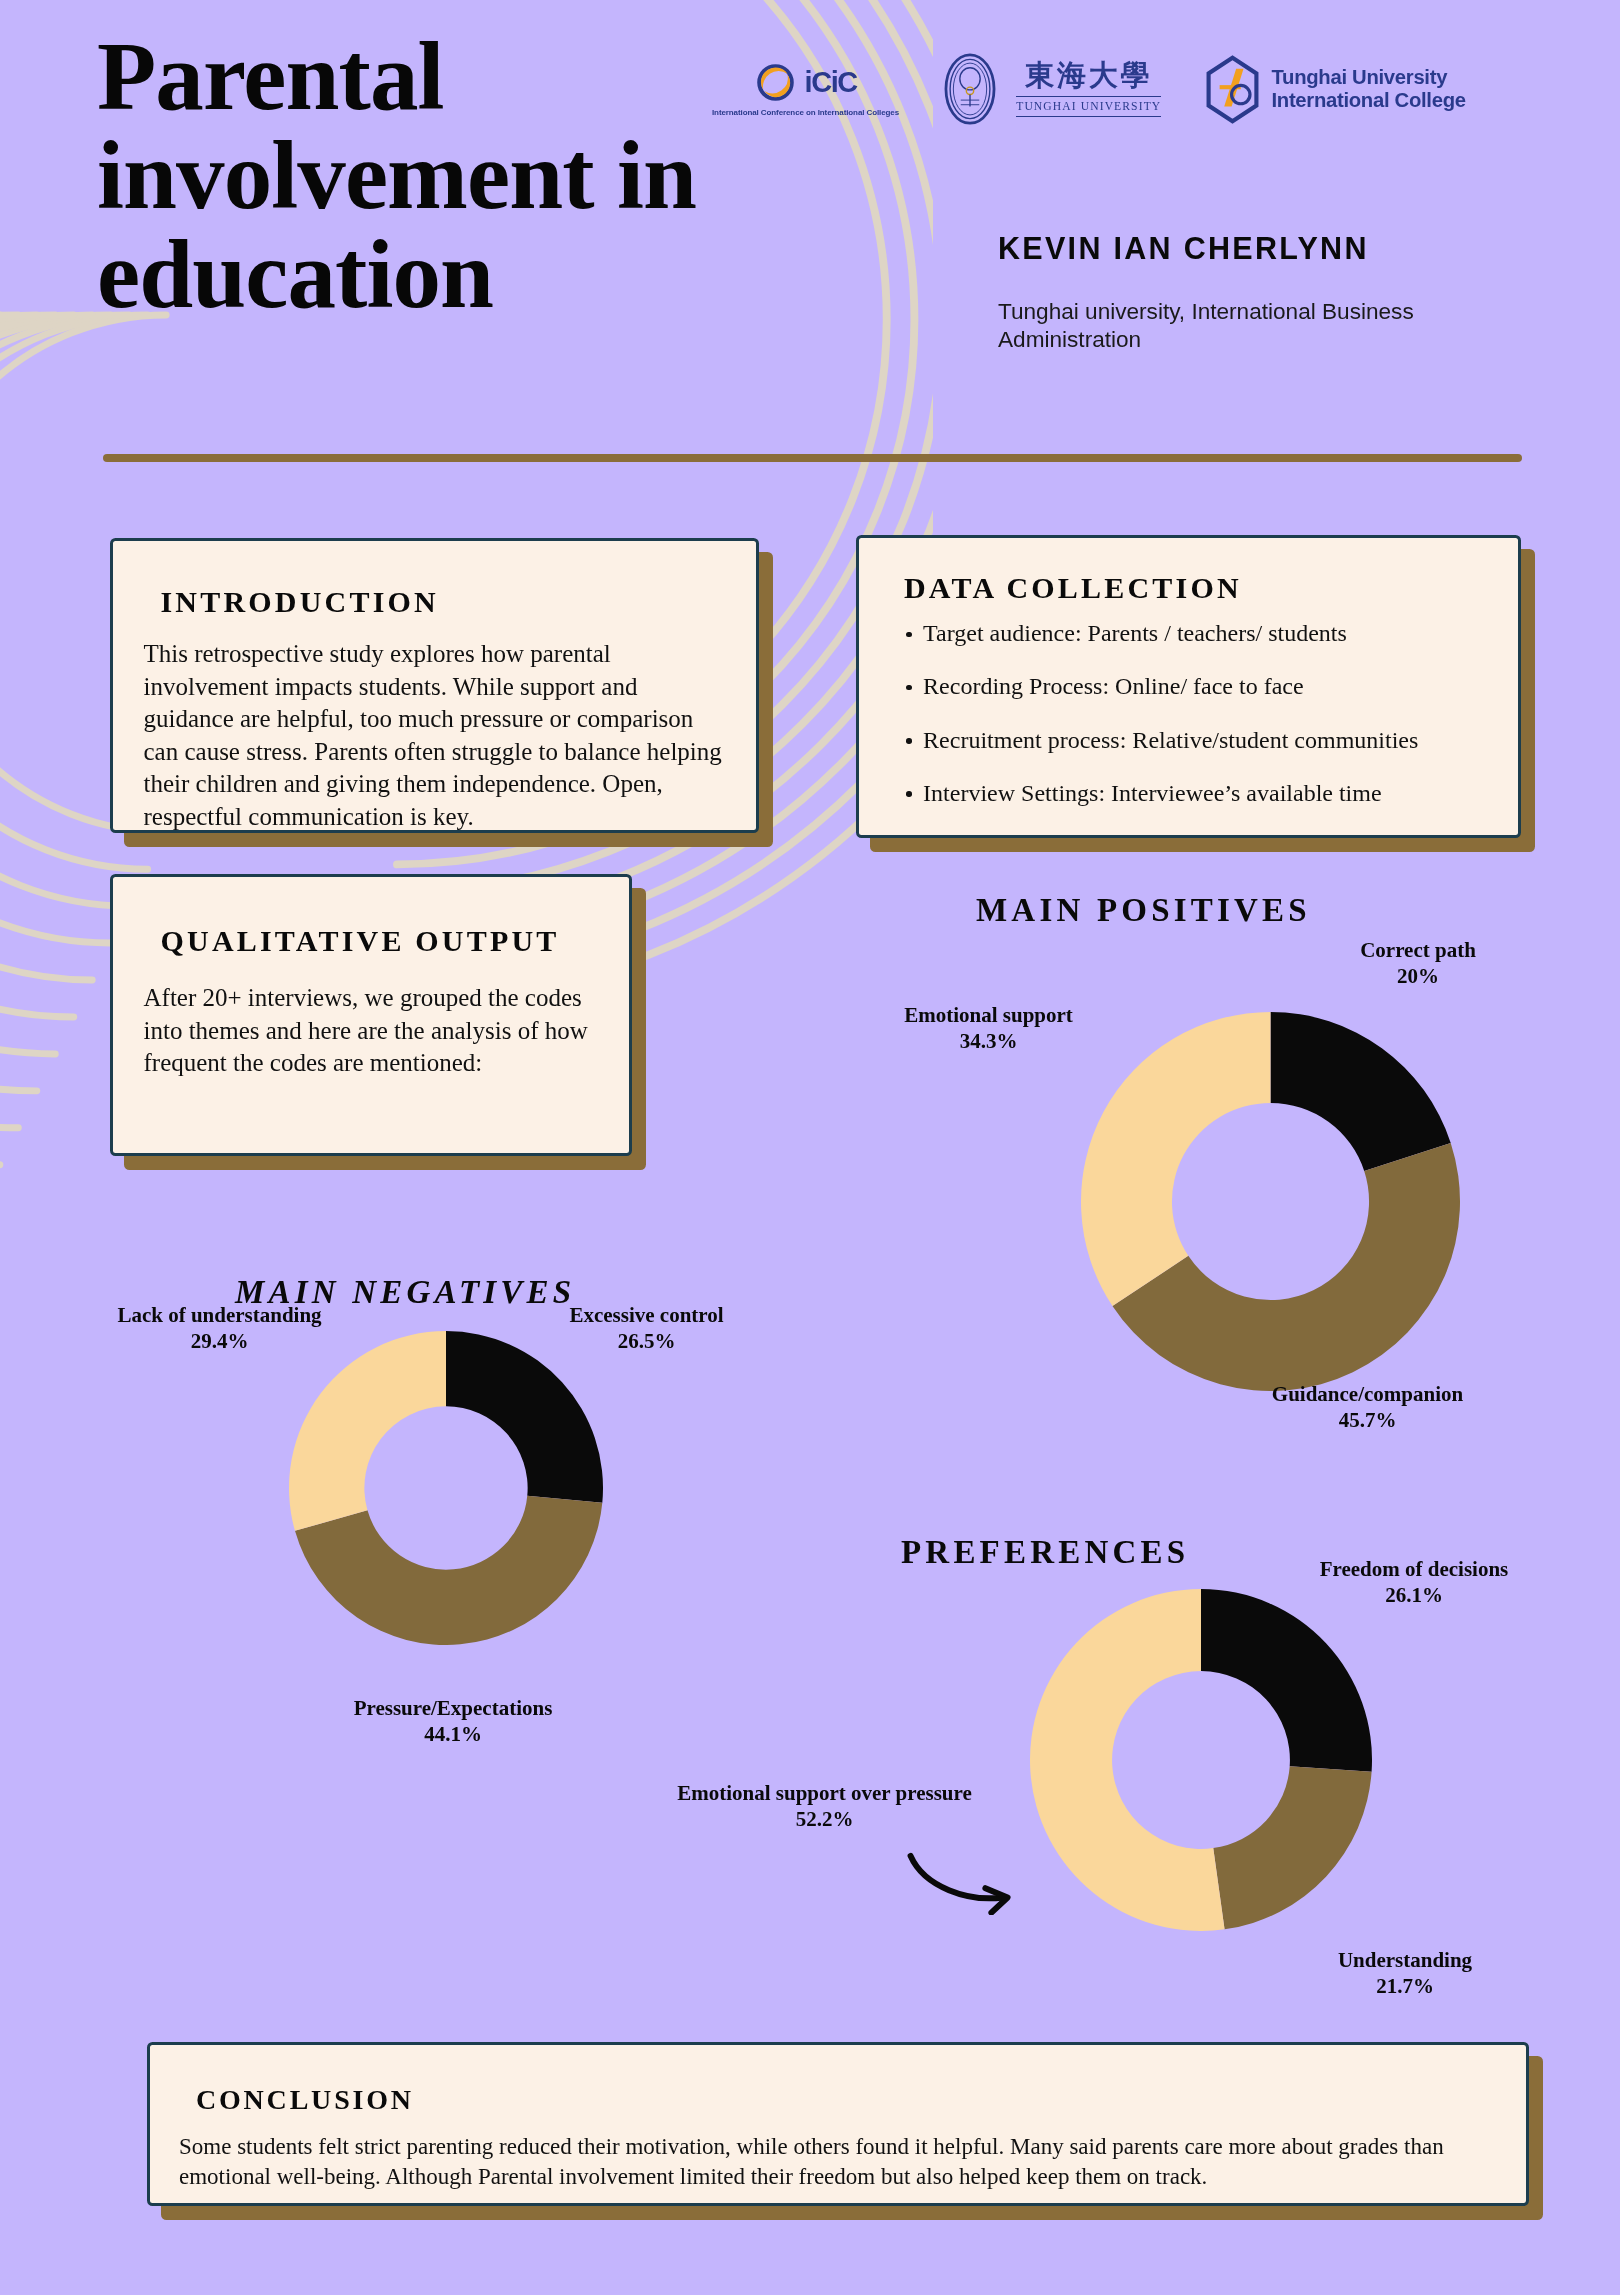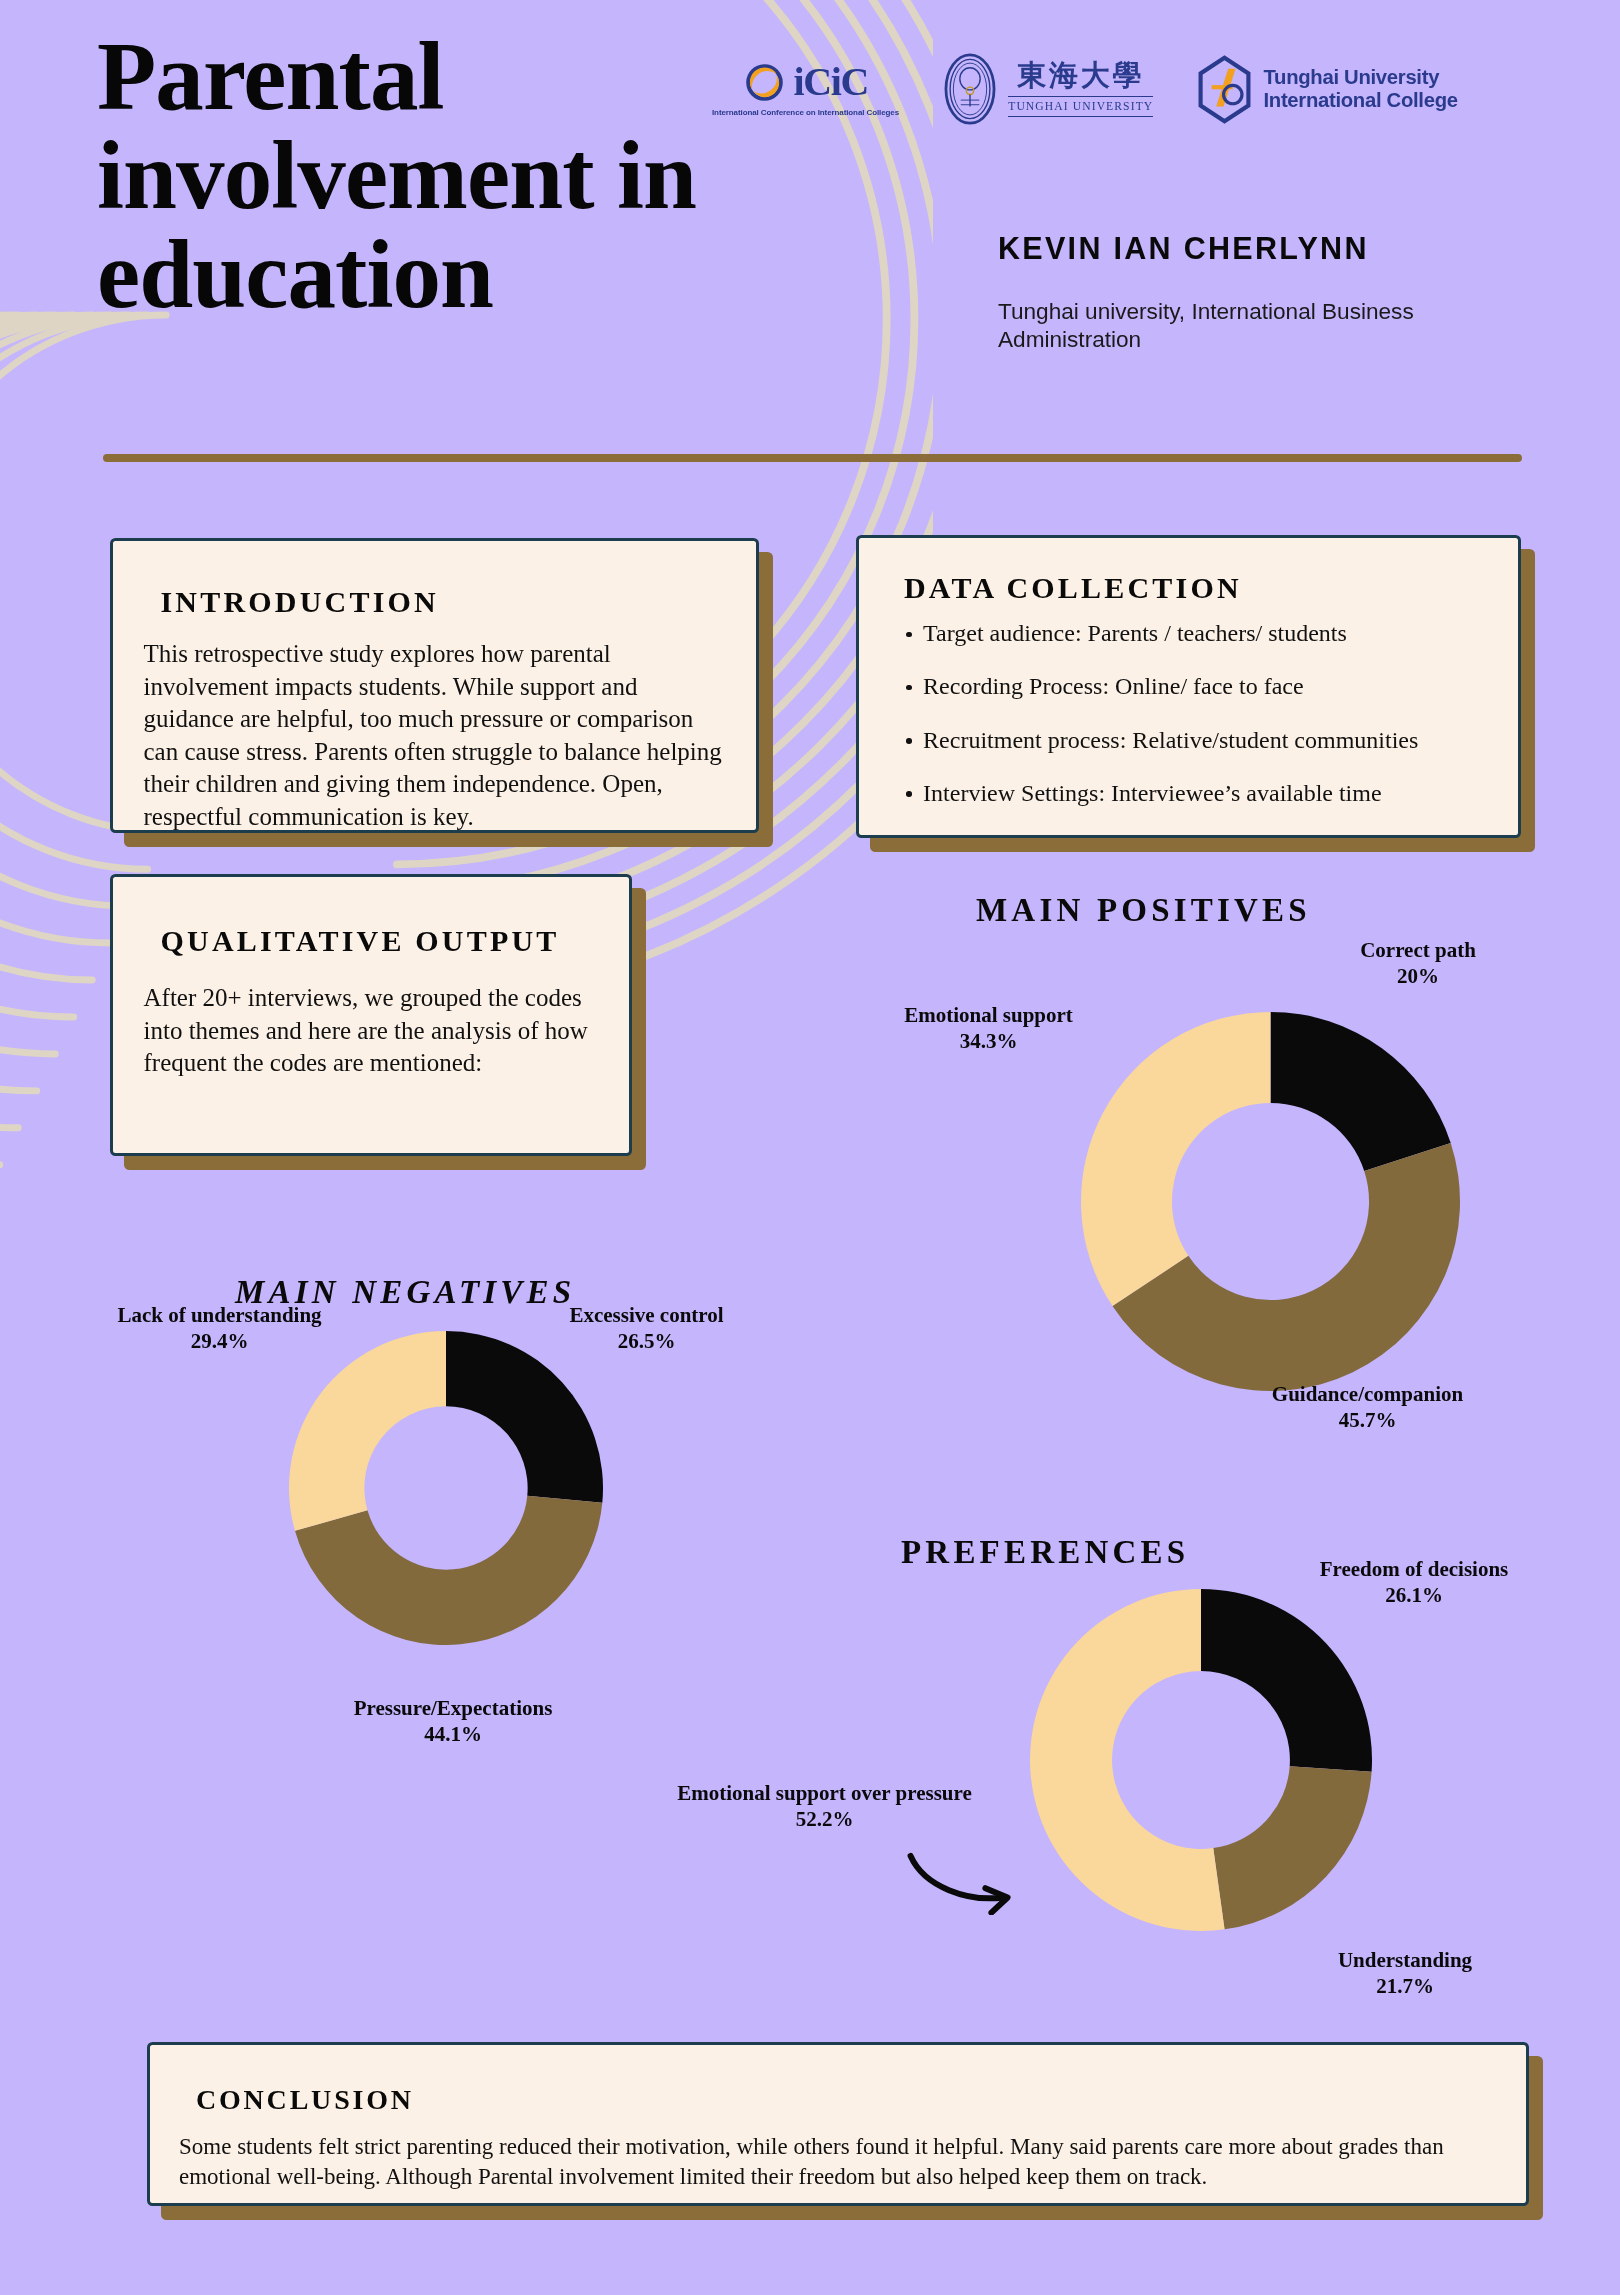--- a/index.html
+++ b/index.html
@@ -57,23 +57,23 @@
     display: flex;
     align-items: center;
     justify-content: flex-start;
     gap: 43px;
   }
   .logo { display: flex; align-items: center; }
 
   .logo-icic { display: flex; flex-direction: column; align-items: center; }
   .logo-icic-row { display: flex; align-items: center; gap: 7.4px; }
   .icic-word {
-    font-family: Liberation Serif, serif;
-    font-weight: 700;
-    font-size: 40px;
+    font-family: Liberation Sans, sans-serif;
+    font-weight: 700;
+    font-size: 29px;
     letter-spacing: -1.4px;
     color: #2A3A8C;
     line-height: 1;
   }
   .icic-sub {
     font-family: "Liberation Sans", sans-serif;
     font-size: 8px;
     font-weight: 700;
     color: #2A3A8C;
     margin-top: 4.6px;
@@ -280,21 +280,21 @@
       <svg width="56" height="74" viewBox="0 0 120 160">
         <ellipse cx="60" cy="80" rx="52" ry="74" stroke="#2A3A8C" stroke-width="6" fill="none"></ellipse>
         <ellipse cx="60" cy="80" rx="43" ry="64" stroke="#2A3A8C" stroke-width="3" fill="none"></ellipse>
         <ellipse cx="60" cy="80" rx="36" ry="56" stroke="#2A3A8C" stroke-width="2" fill="none"></ellipse>
         <ellipse cx="60" cy="58" rx="22" ry="24" stroke="#2A3A8C" stroke-width="3" fill="none"></ellipse>
         <circle cx="60" cy="84" r="8" stroke="#C8971F" stroke-width="3" fill="none"></circle>
         <line x1="60" y1="92" x2="60" y2="118" stroke="#2A3A8C" stroke-width="3"></line>
         <line x1="40" y1="104" x2="80" y2="104" stroke="#2A3A8C" stroke-width="2"></line>
         <line x1="40" y1="114" x2="80" y2="114" stroke="#2A3A8C" stroke-width="2"></line>
       </svg>
-      <div style="display:flex;flex-direction:column;align-items:center;">
+      <div style="display:flex;flex-direction:column;align-items:center;margin-left:8px;">
         <span class="thu-cn">東海大學</span>
         <span class="thu-en">TUNGHAI UNIVERSITY</span>
       </div>
     </div>
 
     <div class="logo logo-tuic">
       <svg width="57" height="69" viewBox="0 0 124 150">
         <path d="M62 6 L114 40 L114 110 L62 144 L10 110 L10 40 Z" stroke="#2A3A8C" stroke-width="9" fill="none"></path>
         <path d="M44 112 L70 30 L86 30 L60 112 Z" fill="#F2A01E"></path>
         <path d="M34 70 L80 70" stroke="#F2A01E" stroke-width="9"></path>

